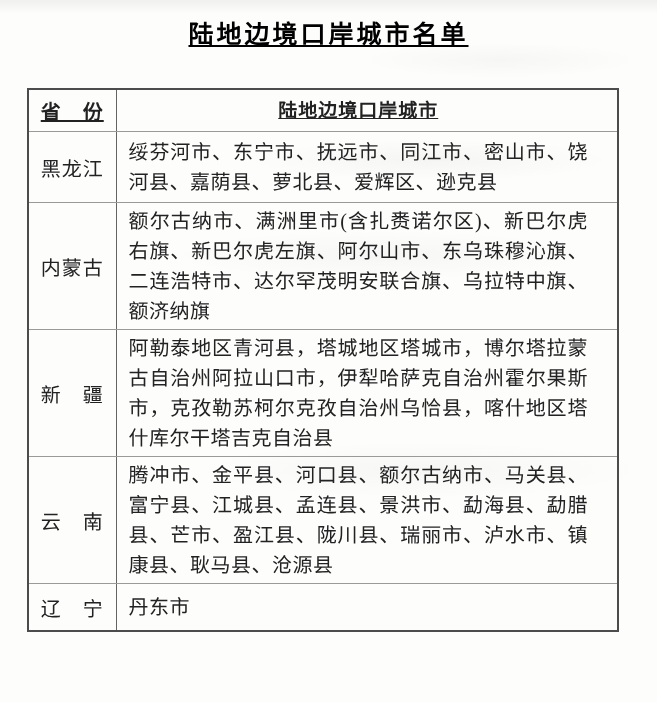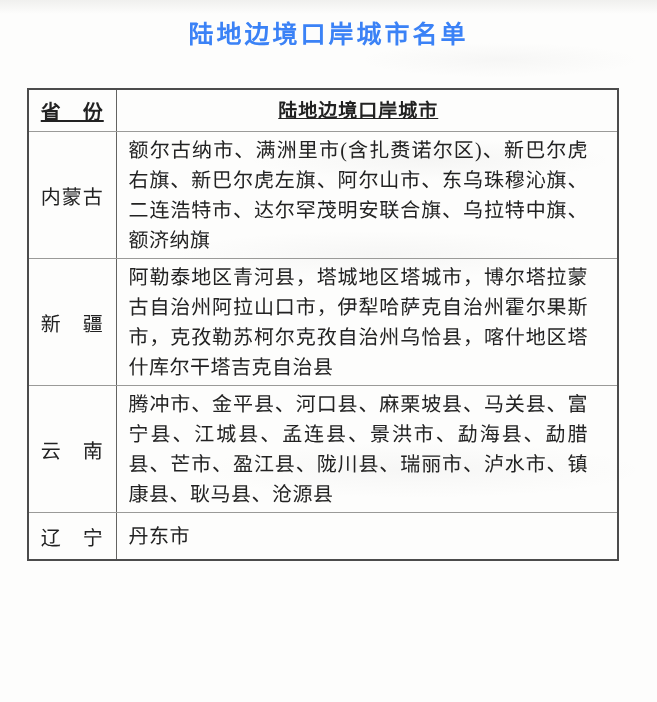--- a/index.html
+++ b/index.html
@@ -29,21 +29,22 @@
   }
   .doc-title {
     position: absolute;
     top: 14px;
     left: 0;
     width: 100%;
     text-align: center;
     font-size: 25px;
     font-weight: bold;
     letter-spacing: 3px;
-    color: #3b82f6;
+    color: #000000;
+    text-decoration: underline;
   }
   table.border-table {
     position: absolute;
     top: 88px;
     left: 27px;
     width: 590px;
     border-collapse: collapse;
     table-layout: fixed;
     background: transparent;
   }
@@ -100,31 +101,35 @@
     <col class="col-province">
     <col class="col-cities">
   </colgroup>
   <thead>
     <tr class="h-header">
       <th class="cell-province">省　份</th>
       <th class="cell-cities">陆地边境口岸城市</th>
     </tr>
   </thead>
   <tbody>
+    <tr class="h-2">
+      <td class="cell-province">黑龙江</td>
+      <td class="cell-cities">绥芬河市、东宁市、抚远市、同江市、密山市、饶河县、嘉荫县、萝北县、爱辉区、逊克县</td>
+    </tr>
     <tr class="h-3">
       <td class="cell-province">内蒙古</td>
       <td class="cell-cities">额尔古纳市、满洲里市(含扎赉诺尔区)、新巴尔虎右旗、新巴尔虎左旗、阿尔山市、东乌珠穆沁旗、二连浩特市、达尔罕茂明安联合旗、乌拉特中旗、额济纳旗</td>
     </tr>
     <tr class="h-3">
       <td class="cell-province">新　疆</td>
       <td class="cell-cities">阿勒泰地区青河县，塔城地区塔城市，博尔塔拉蒙古自治州阿拉山口市，伊犁哈萨克自治州霍尔果斯市，克孜勒苏柯尔克孜自治州乌恰县，喀什地区塔什库尔干塔吉克自治县</td>
     </tr>
     <tr class="h-3">
       <td class="cell-province">云　南</td>
-      <td class="cell-cities">腾冲市、金平县、河口县、麻栗坡县、马关县、富宁县、江城县、孟连县、景洪市、勐海县、勐腊县、芒市、盈江县、陇川县、瑞丽市、泸水市、镇康县、耿马县、沧源县</td>
+      <td class="cell-cities">腾冲市、金平县、河口县、额尔古纳市、马关县、富宁县、江城县、孟连县、景洪市、勐海县、勐腊县、芒市、盈江县、陇川县、瑞丽市、泸水市、镇康县、耿马县、沧源县</td>
     </tr>
     <tr class="h-1-tall">
       <td class="cell-province">辽　宁</td>
       <td class="cell-cities">丹东市</td>
     </tr>
 
   </tbody>
 </table>
 
 </body></html>

